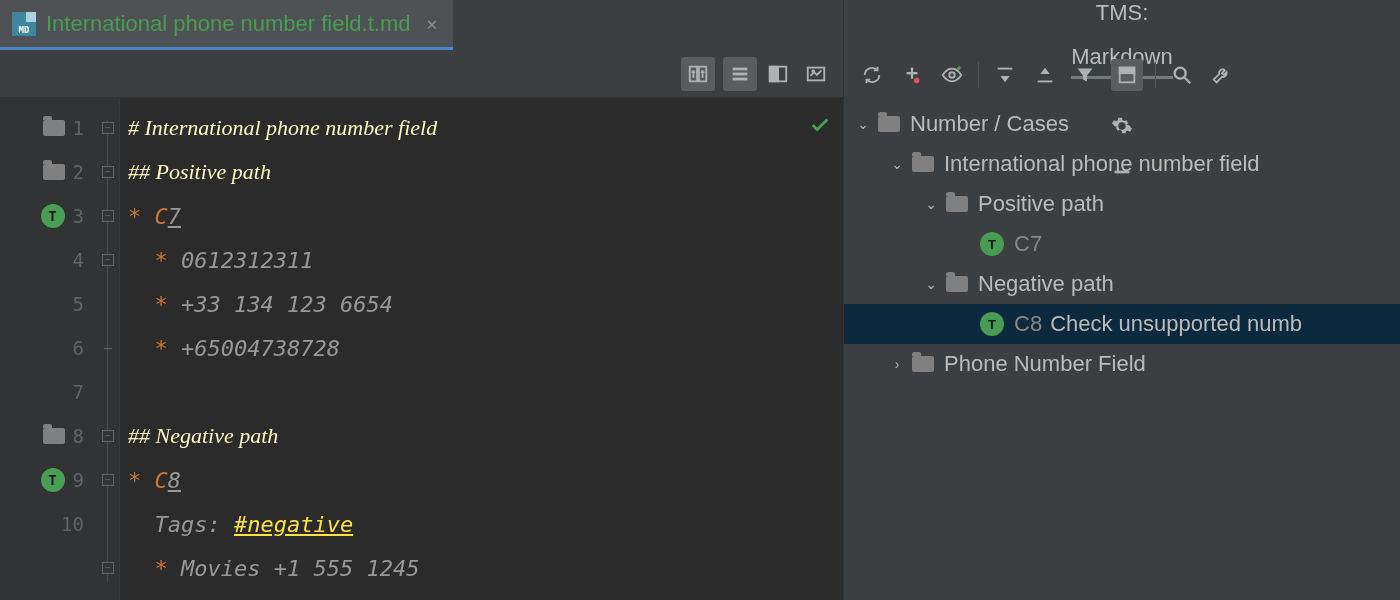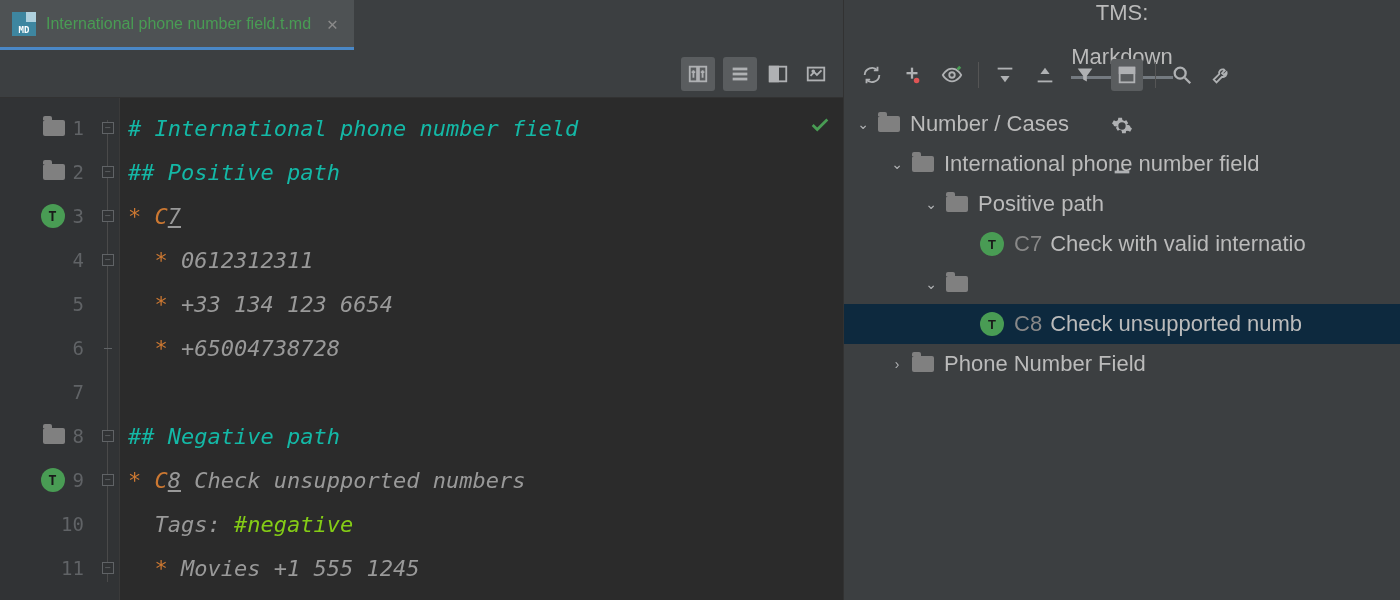--- a/index.html
+++ b/index.html
@@ -67,21 +67,21 @@
     .tab-icon-text {
       font-size: 9px;
       color: #fff;
       font-weight: bold;
       position: relative;
       z-index: 1;
       margin-bottom: 1px;
     }
     .tab-title {
       color: #499c54;
-      font-size: 16px;
+      font-size: 22px;
       font-family: -apple-system, "Segoe UI", sans-serif;
       text-align: right;
     }
     .tab-close {
       color: #8a8a8a;
       font-size: 18px;
       margin-left: 6px;
       cursor: pointer;
     }
     
@@ -212,24 +212,24 @@
       position: relative;
     }
     .code-line {
       height: 44px;
       display: flex;
       align-items: center;
       white-space: pre;
       font-style: italic;
       color: #999999;
     }
-    .md-h { color: #14b8a6; }
+    .md-h { color: #fef9c3; font-family: Liberation Serif, serif; }
     .md-star { color: #cc7832; }
     .md-link { color: #999999; text-decoration: underline; }
-    .md-tag { color: #84cc16; }
+    .md-tag { color: #fde047; text-decoration: underline; }
     .check-icon {
       position: absolute;
       right: 12px;
       top: 16px;
       color: #499c54;
     }
     
     
     .tms-panel {
       flex: 1;
@@ -418,23 +418,20 @@
           <div class="folder-icon"></div>
           <span>8</span>
         </div>
       <div class="gutter-row">
           <div class="gutter-badge">T</div>
           <span>9</span>
         </div>
       <div class="gutter-row">
           <span>10</span>
         </div>
-      <div class="gutter-row">
-          <span>11</span>
-        </div>
     </div>
 
     <div class="fold-col">
       <div class="fold-line" style="top:22px;height:462px;"></div>
       <div class="fold-marker">
           <div class="fold-box">−</div>
         </div>
       <div class="fold-marker">
           <div class="fold-box">−</div>
         </div>
@@ -468,21 +465,21 @@
           </svg>
       </span>
       <div class="code-line"><span class="md-h"># International phone number field</span></div>
       <div class="code-line"><span class="md-h">## Positive path</span></div>
       <div class="code-line"><span class="md-star">* C</span><span class="md-link" style="color:#999;">7</span></div>
       <div class="code-line"><span class="md-star">  * </span><span>0612312311</span></div>
       <div class="code-line"><span class="md-star">  * </span><span>+33 134 123 6654</span></div>
       <div class="code-line"><span class="md-star">  * </span><span>+65004738728</span></div>
       <div class="code-line"></div>
       <div class="code-line"><span class="md-h">## Negative path</span></div>
-      <div class="code-line"><span class="md-star">* C</span><span class="md-link" style="color:#999;">8</span><span> Check unsupported numbers</span></div>
+      <div class="code-line"><span class="md-star">* C</span><span class="md-link" style="color:#999;">8</span></div>
       <div class="code-line"><span>  Tags: </span><span class="md-tag">#negative</span></div>
       <div class="code-line"><span class="md-star">  * </span><span>Movies +1 555 1245</span></div>
     </div>
   </div>
 </div>
 
 <div class="tms-panel">
   <div class="tms-header">
     <span>TMS:</span>
     <span class="tms-header-tab">Markdown</span>
@@ -574,26 +571,26 @@
     <div class="tree-row">
       <span class="tree-indent" style="width:78px"></span>
       <span class="tree-chevron">⌄</span>
       <span class="tree-folder"></span>
       <span>Positive path</span>
     </div>
     <div class="tree-row">
       <span class="tree-indent" style="width:130px"></span>
       <span class="tree-badge">T</span>
       <span class="tree-caseno">C7</span>
-      <span>Check with valid internatio</span>
     </div>
     <div class="tree-row">
       <span class="tree-indent" style="width:78px"></span>
       <span class="tree-chevron">⌄</span>
       <span class="tree-folder"></span>
+      <span>Negative path</span>
     </div>
     <div class="tree-row selected">
       <span class="tree-indent" style="width:130px"></span>
       <span class="tree-badge">T</span>
       <span class="tree-caseno">C8</span>
       <span>Check unsupported numb</span>
     </div>
     <div class="tree-row">
       <span class="tree-indent" style="width:44px"></span>
       <span class="tree-chevron">›</span>

